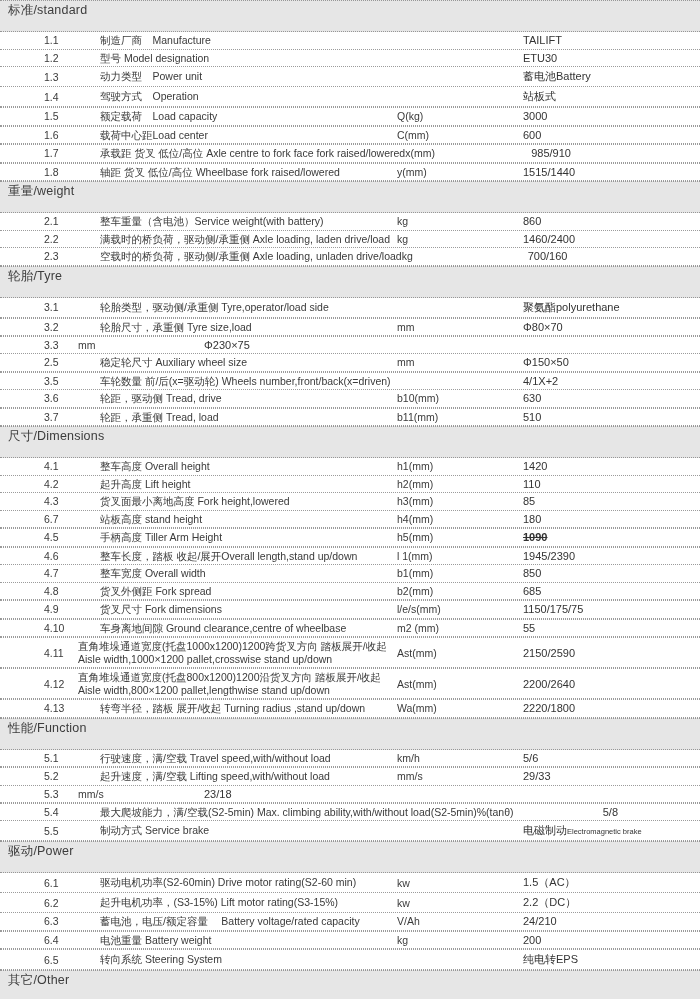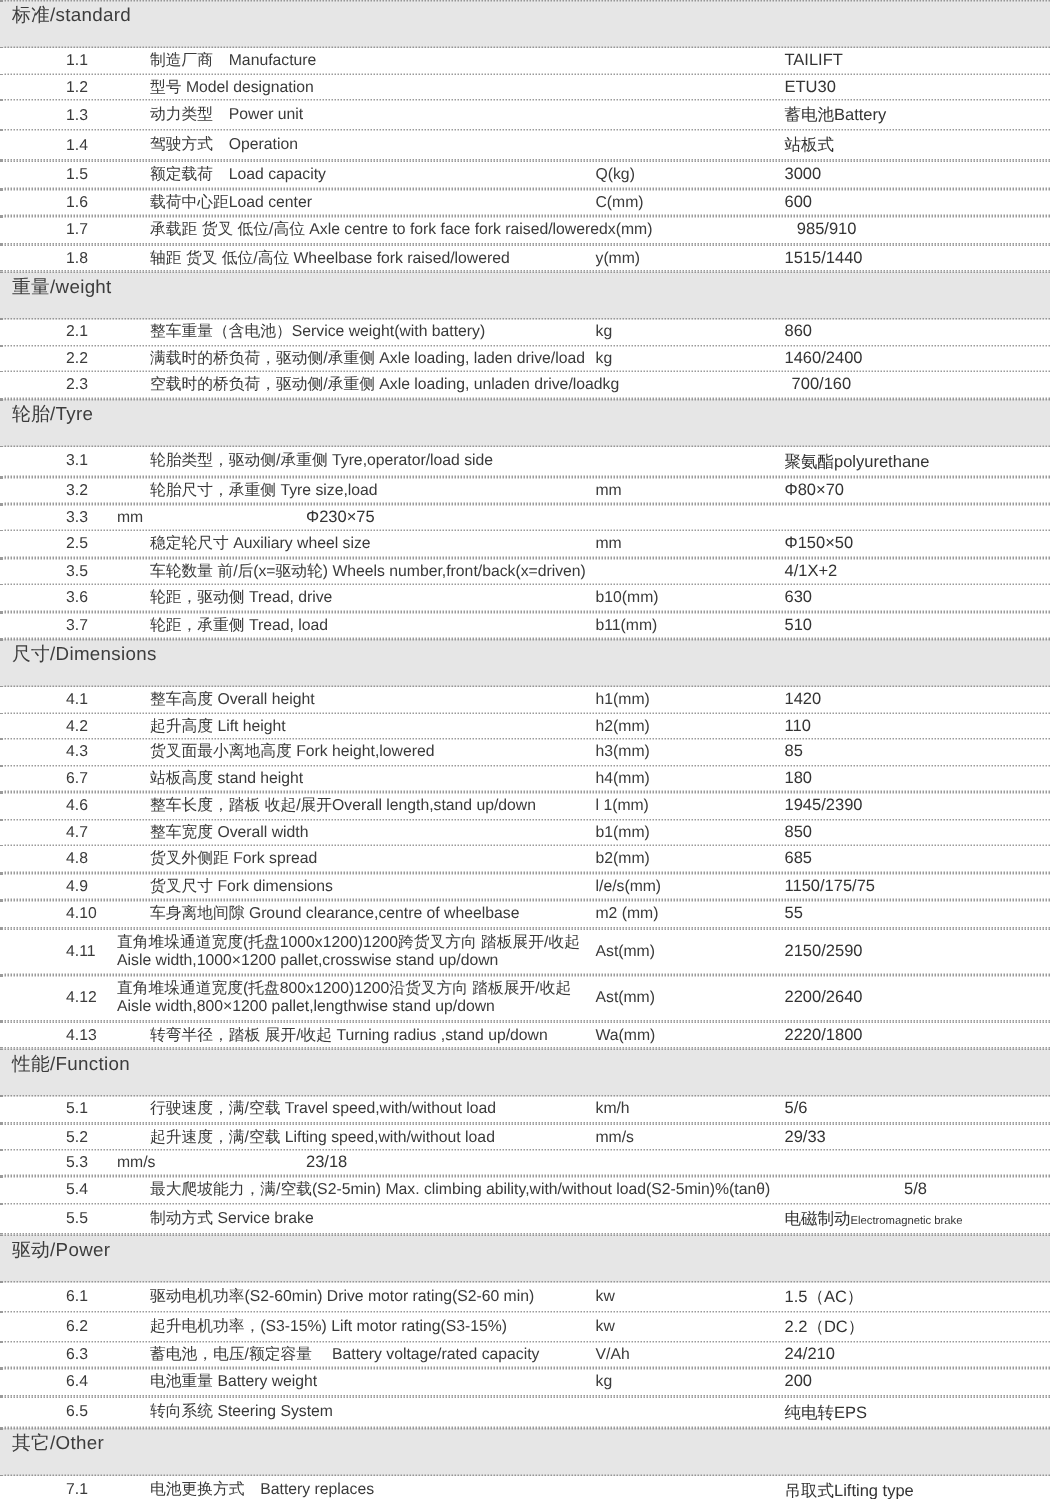--- a/index.html
+++ b/index.html
@@ -206,20 +206,26 @@
     <span class="unit">h3(mm)</span>
     <span class="value"><span class="vmain">85</span></span>
   </div>
       <div class="row">
     <span class="num">6.7</span>
     <span class="label"><span class="l1">站板高度 stand height</span></span>
     <span class="unit">h4(mm)</span>
     <span class="value"><span class="vmain">180</span></span>
   </div>
       <div class="row dtop">
+    <span class="num">4.5</span>
+    <span class="label"><span class="l1">手柄高度 Tiller Arm Height</span></span>
+    <span class="unit">h5(mm)</span>
+    <span class="value"><span class="vmain strike">1090</span></span>
+  </div>
+      <div class="row dtop">
     <span class="num">4.6</span>
     <span class="label"><span class="l1">整车长度，踏板 收起/展开Overall length,stand up/down</span></span>
     <span class="unit">l 1(mm)</span>
     <span class="value"><span class="vmain">1945/2390</span></span>
   </div>
       <div class="row">
     <span class="num">4.7</span>
     <span class="label"><span class="l1">整车宽度 Overall width</span></span>
     <span class="unit">b1(mm)</span>
     <span class="value"><span class="vmain">850</span></span>

